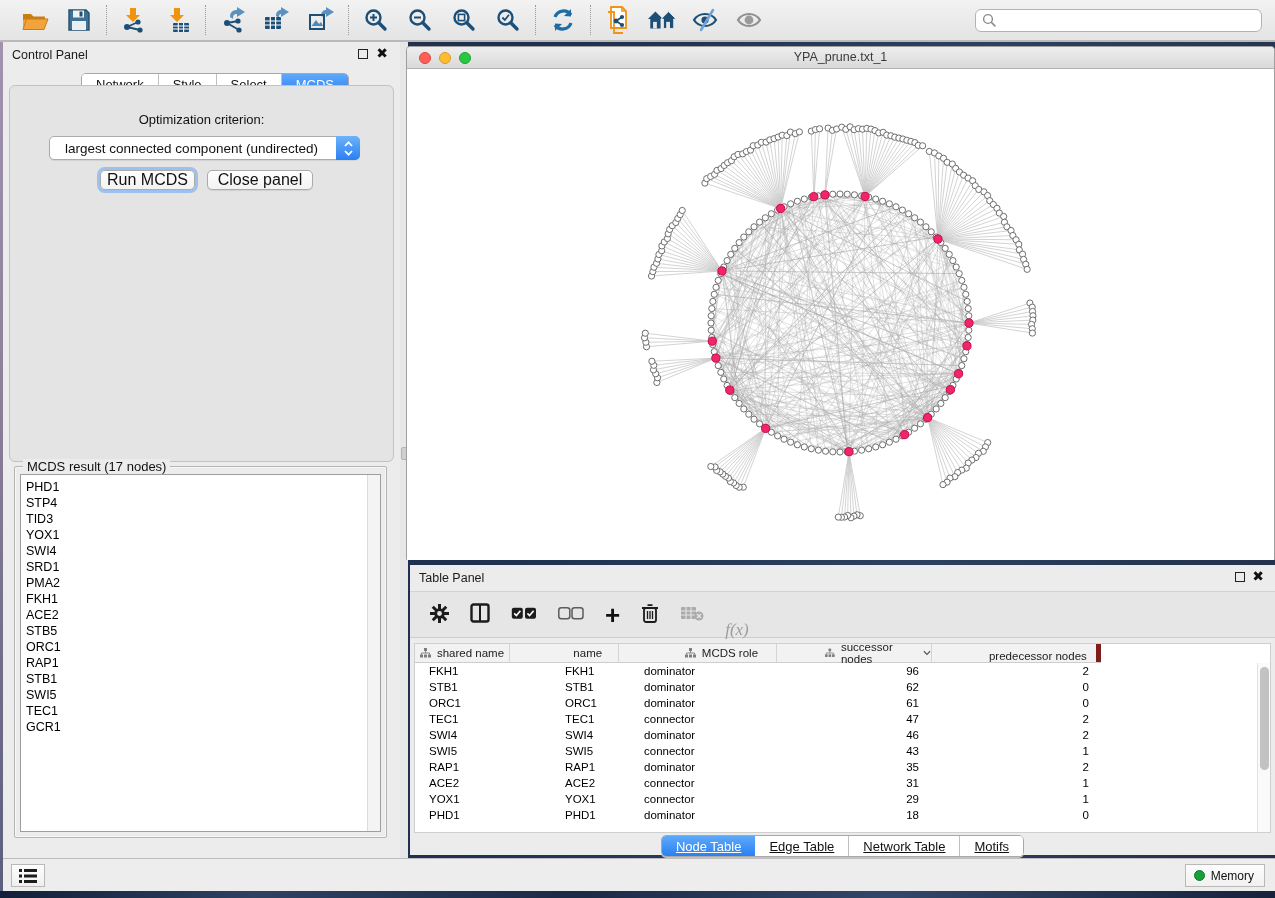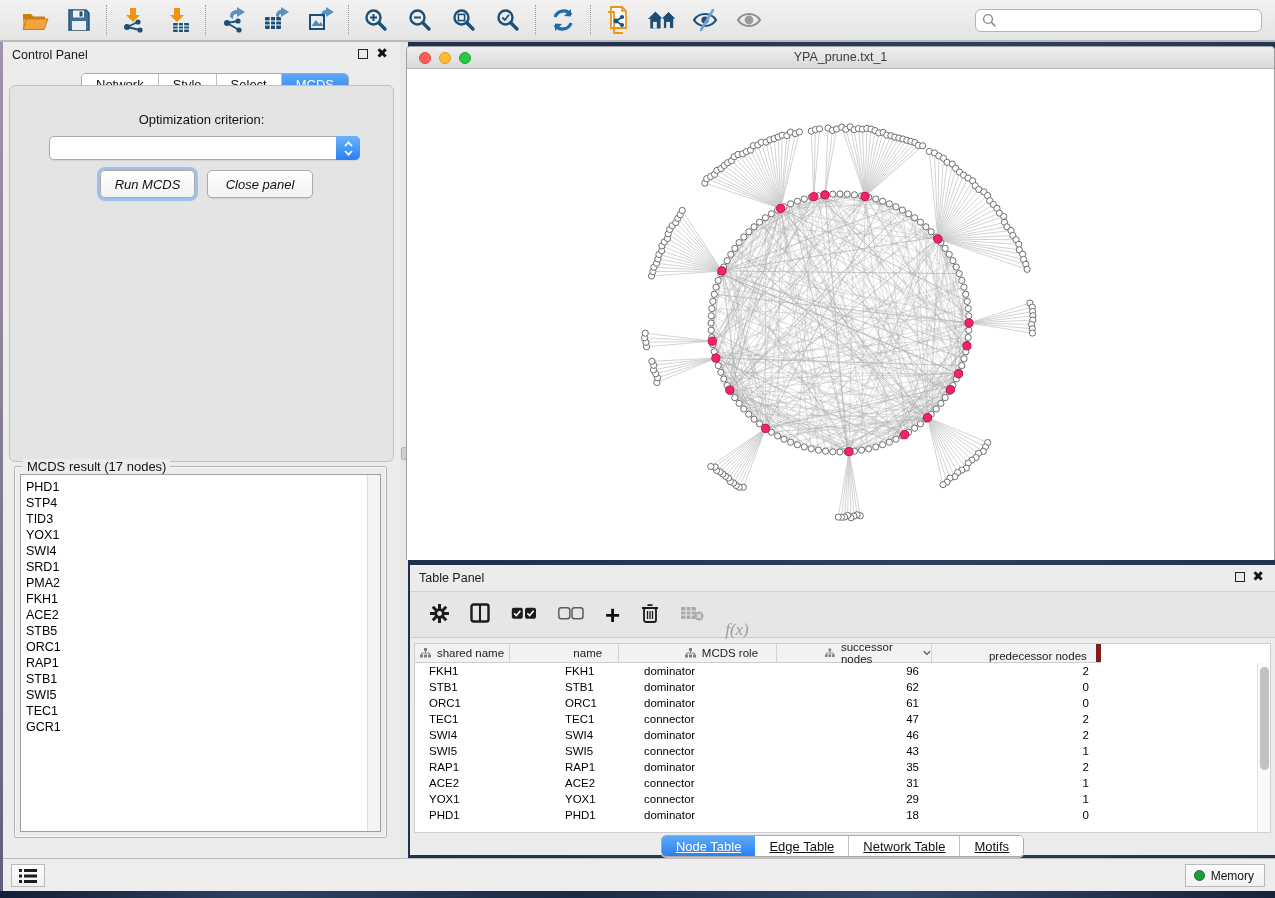--- a/index.html
+++ b/index.html
@@ -42,23 +42,23 @@
   .inner-panel { position:absolute; left:6px; top:43px; width:385px; height:377px;
                  background:#e4e4e4; border:1px solid #c2c2c2; border-radius:6px; }
   .opt-label { position:absolute; left:0; top:26px; width:100%; text-align:center; font-size:13px; color:#111; }
   .dropdown { position:absolute; left:39px; top:50px; width:311px; height:24px; background:#fff;
               border:1px solid #ababab; border-radius:5px; box-shadow:0 1px 1px rgba(0,0,0,.08); }
   .dropdown-text { position:absolute; left:0; right:26px; top:0; height:100%; display:flex; align-items:center;
                    justify-content:center; font-size:13.5px; color:#111; white-space:nowrap; }
   .dd-stepper { position:absolute; right:-1px; top:-1px; width:24px; height:24px; border-radius:0 5px 5px 0;
                 background:linear-gradient(#6db3fa,#2a7ff2); display:flex; flex-direction:column;
                 align-items:center; justify-content:center; gap:3px; }
-  .mac-btn { position:absolute; height:28px; background:linear-gradient(#ffffff,#f2f2f2); border:1px solid #ababab;
-             border-radius:5px; display:flex; align-items:center; justify-content:center; font-size:13px; color:#111;
-             box-shadow:0 1px 1px rgba(0,0,0,.08);font-style:italic; }
+  .mac-btn { position:absolute; height:20px; background:linear-gradient(#ffffff,#f2f2f2); border:1px solid #ababab;
+             border-radius:5px; display:flex; align-items:center; justify-content:center; font-size:16px; color:#111;
+             box-shadow:0 1px 1px rgba(0,0,0,.08); }
   .btn-run { left:90px; top:84px; width:95px; box-shadow:0 0 0 3px rgba(110,170,245,.6); }
   .btn-closepanel { left:197px; top:84px; width:106px; }
 
   .groupbox { position:absolute; left:11px; top:424px; width:373px; height:372px;
               border:1px solid #b5b5b5; border-radius:2px; box-shadow:inset 0 0 0 1px #f6f6f6; }
   .groupbox-label { position:absolute; left:8px; top:-8px; background:#ececec; padding:0 4px; font-size:13px; color:#111; }
   .mcds-list { position:absolute; left:5px; top:7px; width:361px; height:358px; background:#fff;
                border:1px solid #9e9e9e; overflow:hidden; }
   .mcds-scroll { position:absolute; right:0; top:0; width:13px; height:100%; background:#f4f4f4; border-left:1px solid #dcdcdc; }
   .mcds-item { padding:1.5px 0 1.5px 5px; font-size:12.5px; line-height:13px; color:#000; }
@@ -276,20 +276,21 @@
     </div>
     <div class="seg-tabs cp-tabs">
       <div class="seg">Network</div>
       <div class="seg">Style</div>
       <div class="seg">Select</div>
       <div class="seg active">MCDS</div>
     </div>
     <div class="inner-panel">
       <div class="opt-label">Optimization criterion:</div>
       <div class="dropdown">
+        <div class="dropdown-text">largest connected component (undirected)</div>
         <div class="dd-stepper">
           <svg width="9" height="6" viewBox="0 0 9 6">
               <path d="M1 5 L4.5 1.3 L8 5" fill="none" stroke="#fff" stroke-width="1.7"></path>
             </svg>
           <svg width="9" height="6" viewBox="0 0 9 6">
               <path d="M1 1 L4.5 4.7 L8 1" fill="none" stroke="#fff" stroke-width="1.7"></path>
             </svg>
         </div>
       </div>
       <div class="mac-btn btn-run">Run MCDS</div>

